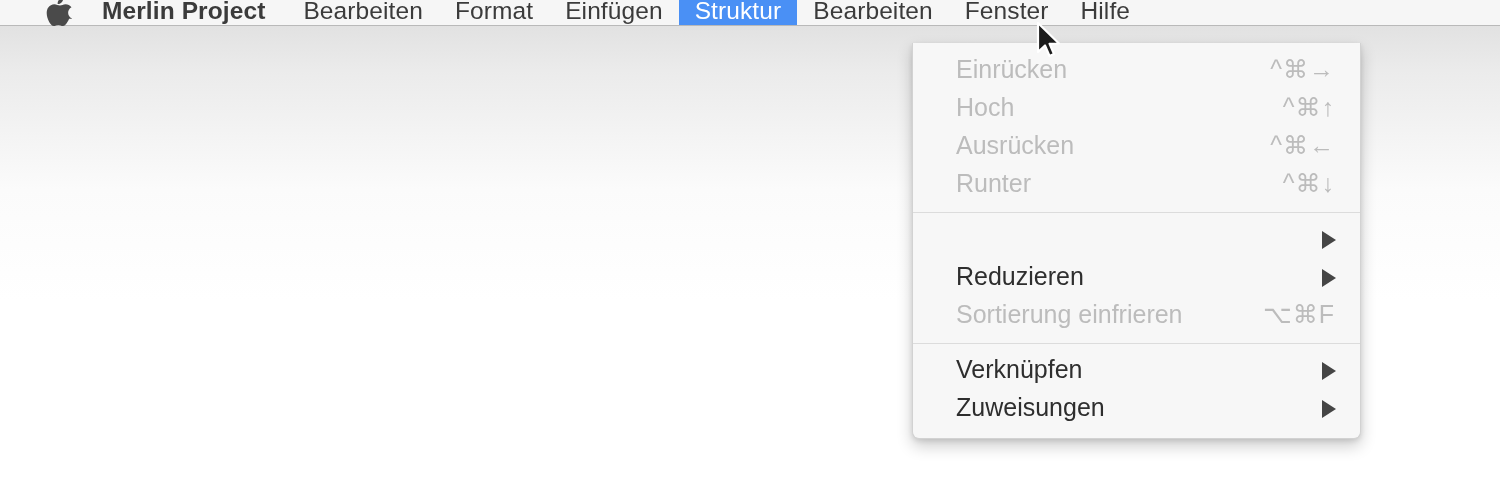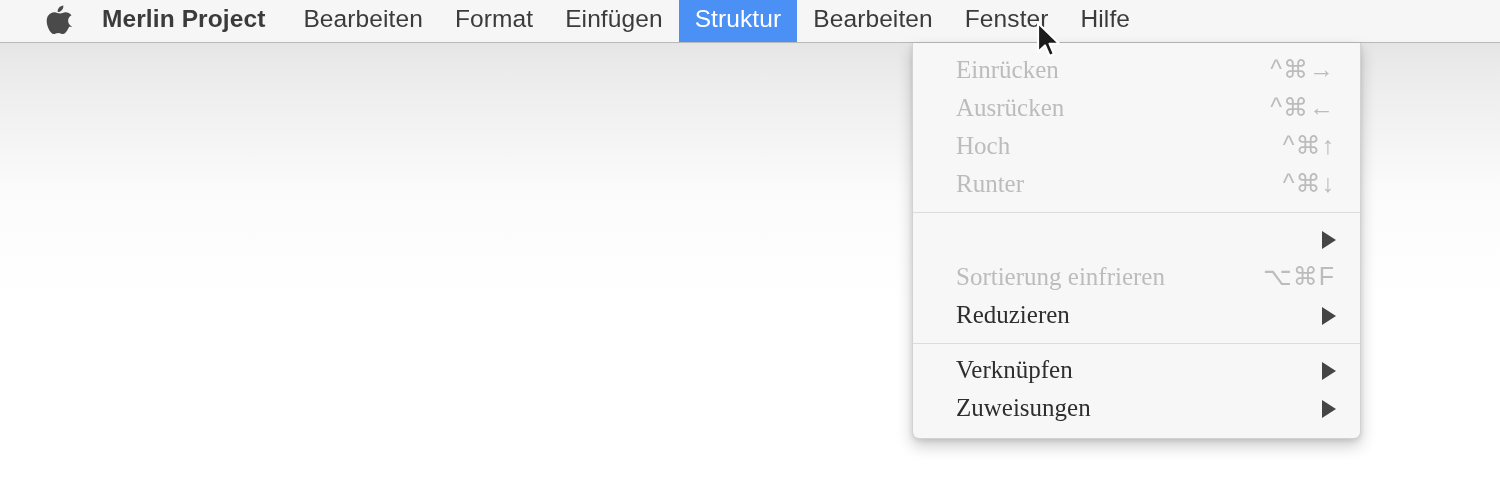--- a/index.html
+++ b/index.html
@@ -17,21 +17,21 @@
     width: 1500px;
     height: 500px;
     background: linear-gradient(to bottom, #dcdcdc 0px, #ebebeb 70px, #fbfbfb 190px, #ffffff 300px);
   }
 
   
   #menubar {
     position: absolute;
     top: 0; left: 0;
     width: 1500px;
-    height: 43px;
+    height: 26px;
     background: #f6f6f6;
     border-bottom: 1px solid #b9b9b9;
     display: flex;
     align-items: stretch;
   }
 
   .apple-slot {
     display: flex;
     align-items: center;
     justify-content: center;
@@ -84,21 +84,21 @@
     align-items: center;
     height: 38px;
     padding: 0 22px 0 43px;
     font-size: 25px;
     line-height: 1;
     color: #2e2e2e;
     white-space: nowrap;
   }
   .menu-row.disabled { color: #bcbcbc; }
 
-  .mi-label { flex: 0 0 auto; padding-bottom: 4px; font-family: Liberation Serif, serif; }
+  .mi-label { flex: 0 0 auto; padding-bottom: 4px; }
 
   .mi-shortcut {
     margin-left: auto;
     font-size: 25px;
     color: #bcbcbc;
     letter-spacing: 1px;
     padding-bottom: 4px;
     padding-right: 3px;
   }
   .menu-row:not(.disabled) .mi-shortcut { color: #4a4a4a; }
@@ -169,44 +169,44 @@
     </div>
   </div>
 
   <div id="dropdown">
 
     <div class="menu-row disabled">
       <span class="mi-label">Einrücken</span>
       <span class="mi-shortcut">^⌘→</span>
     </div>
     <div class="menu-row disabled">
+      <span class="mi-label">Hoch</span>
+      <span class="mi-shortcut">^⌘↑</span>
+    </div>
+    <div class="menu-row disabled">
       <span class="mi-label">Ausrücken</span>
       <span class="mi-shortcut">^⌘←</span>
     </div>
     <div class="menu-row disabled">
-      <span class="mi-label">Hoch</span>
-      <span class="mi-shortcut">^⌘↑</span>
-    </div>
-    <div class="menu-row disabled">
       <span class="mi-label">Runter</span>
       <span class="mi-shortcut">^⌘↓</span>
     </div>
 
     <div class="separator"></div>
 
     <div class="menu-row">
       <span class="mi-arrow"></span>
     </div>
+    <div class="menu-row">
+      <span class="mi-label">Reduzieren</span>
+      <span class="mi-arrow"></span>
+    </div>
     <div class="menu-row disabled">
       <span class="mi-label">Sortierung einfrieren</span>
       <span class="mi-shortcut">⌥⌘F</span>
-    </div>
-    <div class="menu-row">
-      <span class="mi-label">Reduzieren</span>
-      <span class="mi-arrow"></span>
     </div>
 
     <div class="separator"></div>
 
     <div class="menu-row">
       <span class="mi-label">Verknüpfen</span>
       <span class="mi-arrow"></span>
     </div>
     <div class="menu-row">
       <span class="mi-label">Zuweisungen</span>

